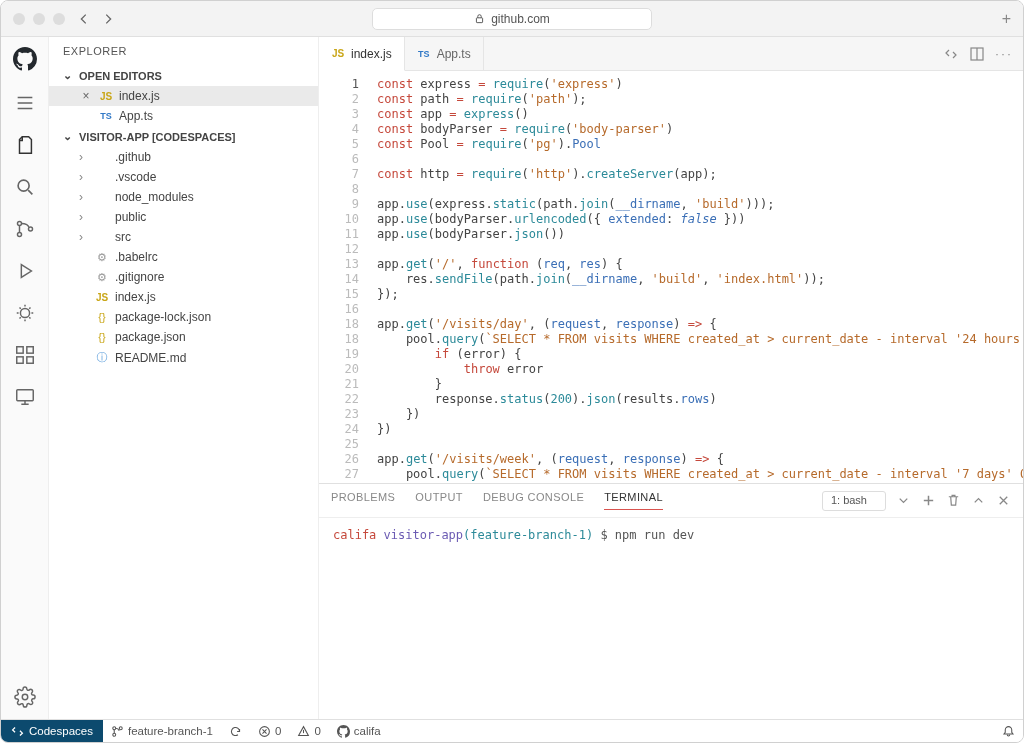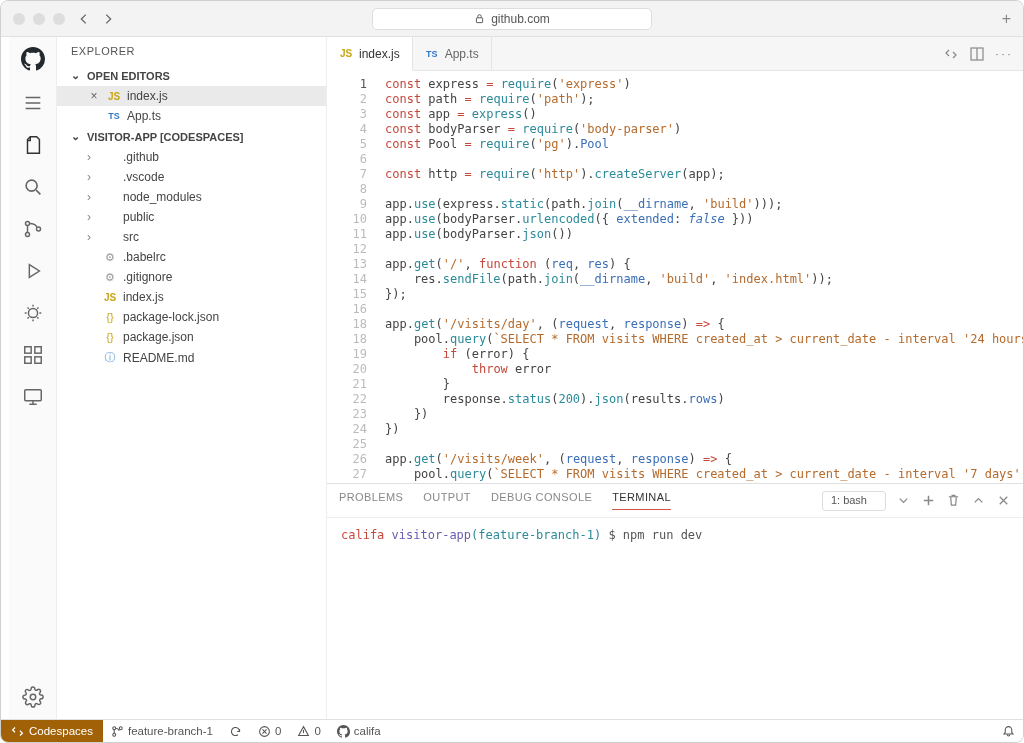--- a/index.html
+++ b/index.html
@@ -41,21 +41,21 @@
   display: flex;
   align-items: center;
   gap: 6px;
   font-size: 12px;
   color: #555;
   min-width: 280px;
   justify-content: center;
 }
 .titlebar .plus { margin-left: auto; color: #888; font-size: 16px; }
 
-.main { flex: 1; display: flex; min-height: 0; margin-left: 8px; }
+.main { flex: 1; display: flex; min-height: 0; }
 
 .activitybar {
   width: 48px;
   background: #fafafa;
   display: flex;
   flex-direction: column;
   align-items: center;
   padding-top: 8px;
   gap: 18px;
   border-right: 1px solid #eee;
@@ -109,21 +109,21 @@
 .panel-right { margin-left: auto; display: flex; align-items: center; gap: 10px; color: #888; }
 .panel-select { border: 1px solid #ddd; padding: 2px 18px 4px 8px; font-size: 11px; border-radius: 3px; background: #fff; color:#555; }
 .panel-right svg { width: 15px; height: 15px; }
 .terminal-body { flex: 1; padding: 10px 14px; font-family: "SF Mono", Menlo, Consolas, monospace; font-size: 12px; color: #555; }
 .term-user { color: #c5483b; }
 .term-path { color: #6b5bb3; }
 .term-branch { color: #2c8a99; }
 .term-link { text-decoration: underline; }
 
 .statusbar { height: 23px; background: #fff; border-top: 1px solid #e0e0e0; display: flex; align-items: center; font-size: 11.5px; color: #555; }
-.status-codespaces { background: #a16207; color: #fff; padding: 0 10px; height: 100%; display: flex; align-items: center; gap: 5px; }
+.status-codespaces { background: #0c4a6e; color: #fff; padding: 0 10px; height: 100%; display: flex; align-items: center; gap: 5px; }
 .status-item { display: flex; align-items: center; gap: 4px; padding: 0 8px; }
 .statusbar .spacer { flex: 1; }
 .statusbar svg { width: 13px; height: 13px; }
 </style>
 </head>
 <body>
 
 <div class="titlebar">
   <div class="traffic">
     <span></span>

